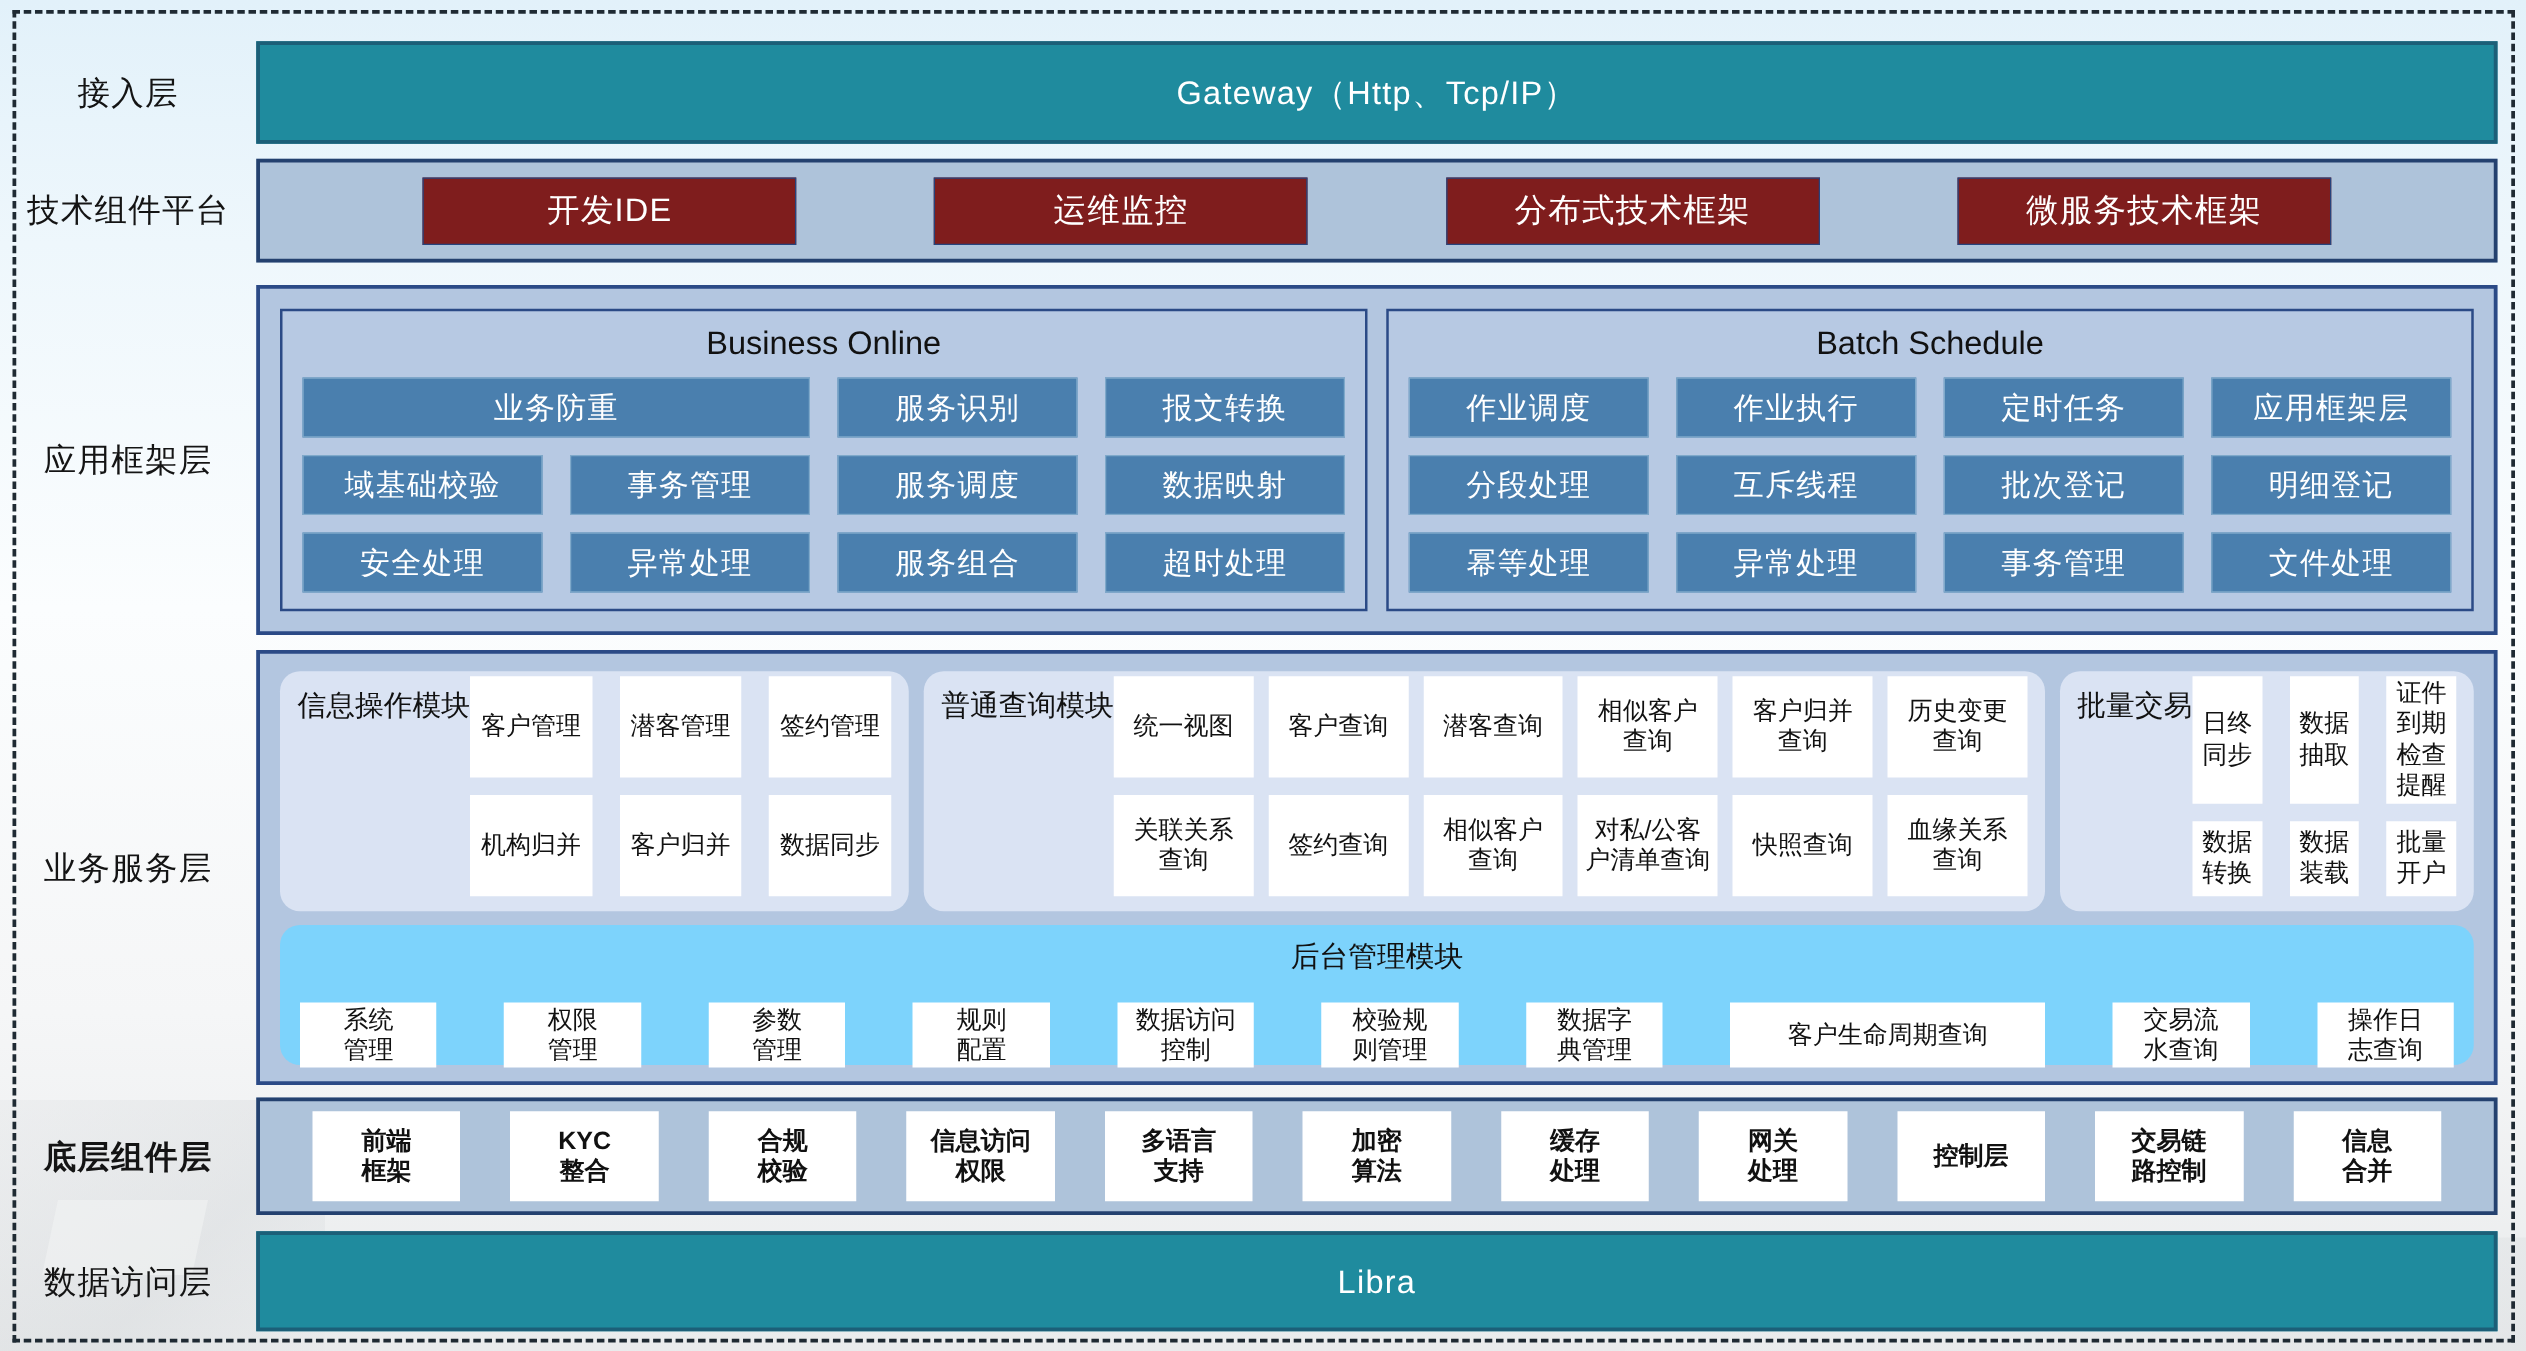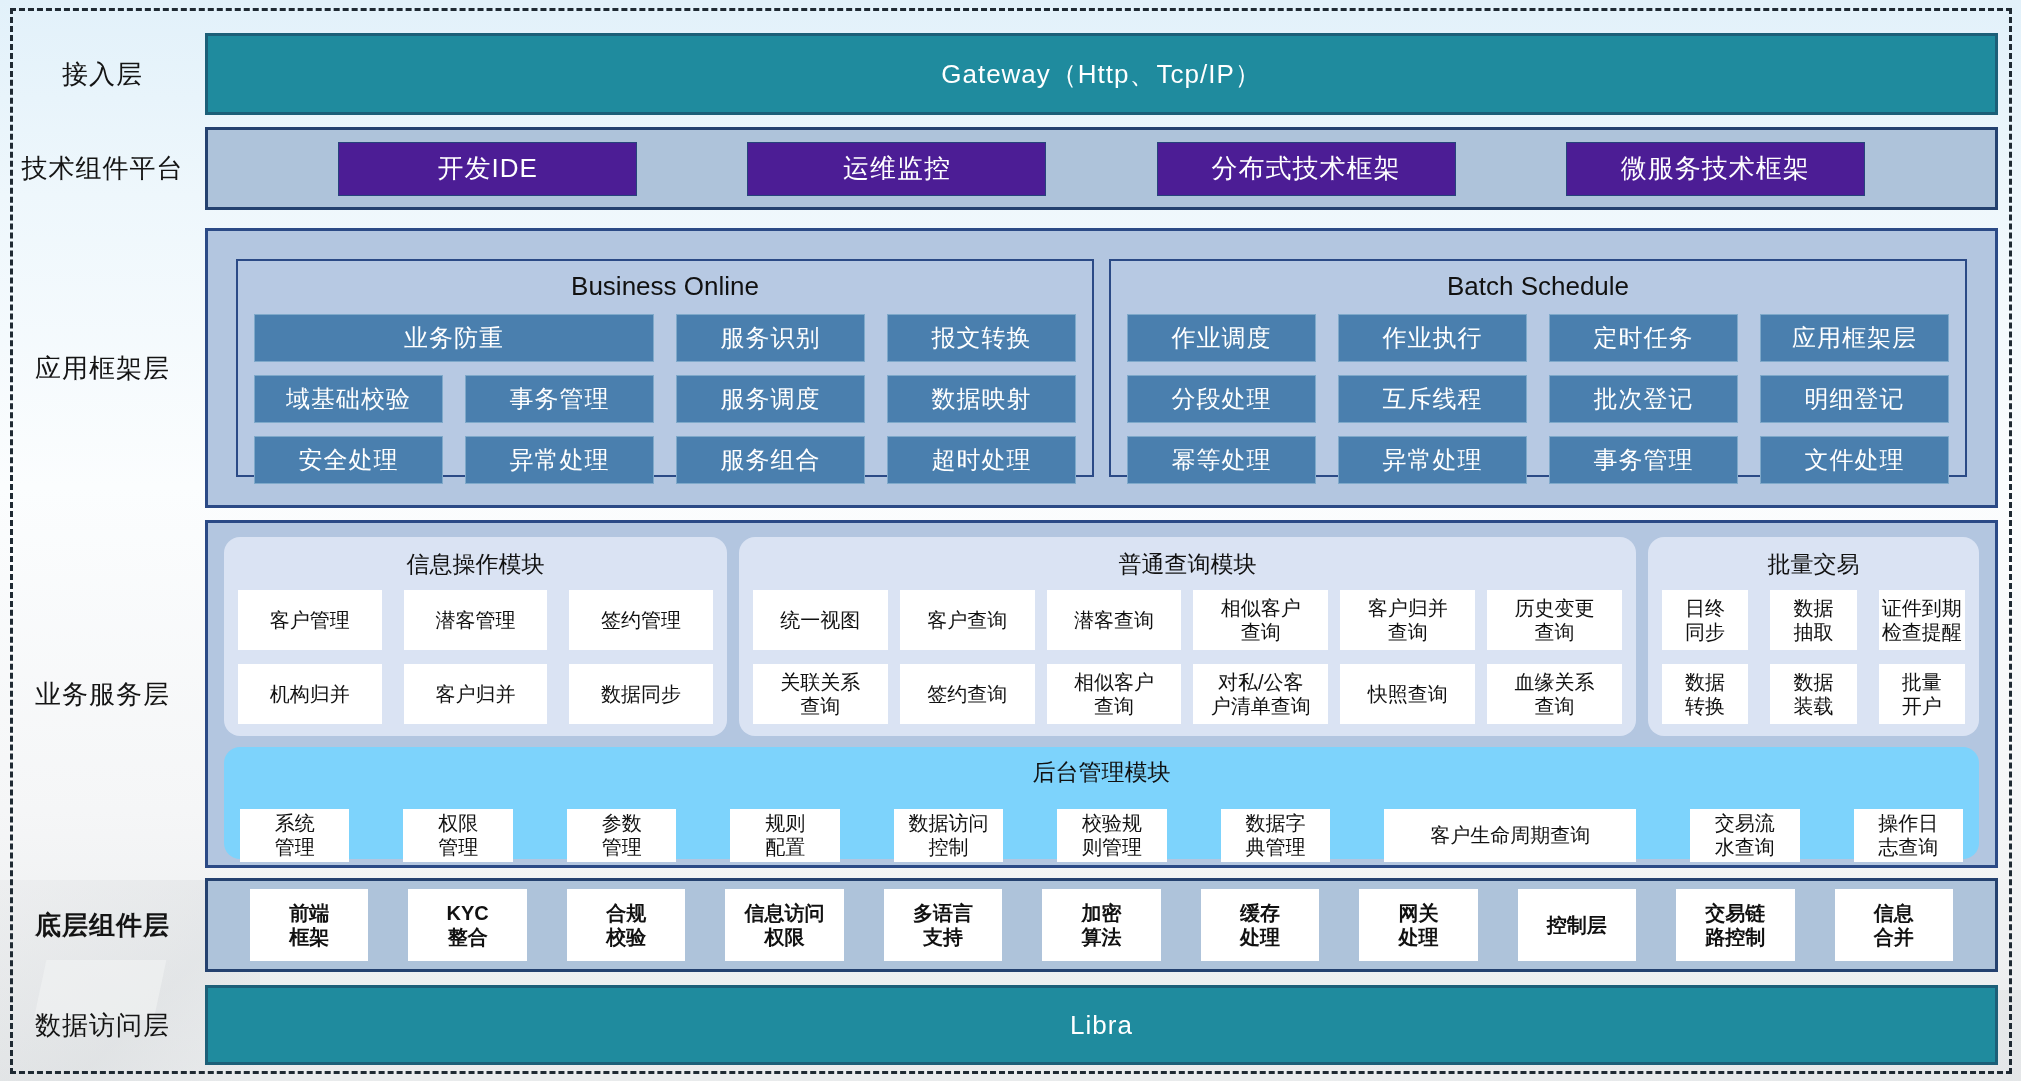--- a/index.html
+++ b/index.html
@@ -40,30 +40,30 @@
     color:#fff;font-size:26px;letter-spacing:1px;box-sizing:border-box;width:100%;height:100%;
   }
 
   
   .tech-bar{
     background:#aec3da;border:3px solid #24416f;box-sizing:border-box;
     display:flex;align-items:center;justify-content:space-evenly;
     width:100%;height:100%;padding:0 20px;
   }
   .tech-btn{
-    width:17%;height:52px;background:#4c1d95;border:1px solid #27437c;
+    width:17%;height:52px;background:#7f1d1d;border:1px solid #27437c;
     display:flex;align-items:center;justify-content:center;
     color:#fff;font-size:26px;letter-spacing:1px;
   }
 
   
   .fw-outer{
     width:100%;height:100%;box-sizing:border-box;
     background:#b3c6e0;border:3px solid #2b4a86;
-    padding:28px;display:flex;gap:15px;justify-content:center;
+    padding:16px;display:flex;gap:15px;justify-content:center;
   }
   .fw-box{
     flex:1;border:2px solid #2b4a86;background:#b7c9e3;
     padding:2px 16px 12px;box-sizing:border-box;
     display:flex;flex-direction:column;
   }
   .fw-title{text-align:center;font-size:26px;color:#111;margin:8px 0 12px;}
   .fw-grid{display:grid;grid-template-columns:repeat(4,1fr);gap:13px 22px;flex:1;}
   .fw-item{
     background:#4a7fae;border:1px solid #7fa9ca;
@@ -75,21 +75,21 @@
   
   .svc-outer{
     width:100%;height:100%;box-sizing:border-box;
     background:#b3c6e0;border:3px solid #2b4a86;
     padding:14px 16px;display:flex;flex-direction:column;gap:11px;
   }
   .modules-row{display:flex;gap:12px;flex:1;}
   .module{
     background:#dae3f3;border-radius:16px;
     padding:4px 14px 12px;box-sizing:border-box;
-    display:flex;flex-direction:column;
+    display:flex;flex-direction:row;
   }
   .module-title{text-align:center;font-size:23px;color:#111;margin:8px 0 10px;}
   .mod-grid{display:grid;gap:14px 22px;flex:1;align-items:stretch;}
   .cell{
     background:#fff;color:#111;
     display:flex;align-items:center;justify-content:center;
     text-align:center;white-space:pre-line;
     font-size:20px;line-height:1.22;min-height:60px;padding:2px;box-sizing:border-box;
   }
   .admin{

